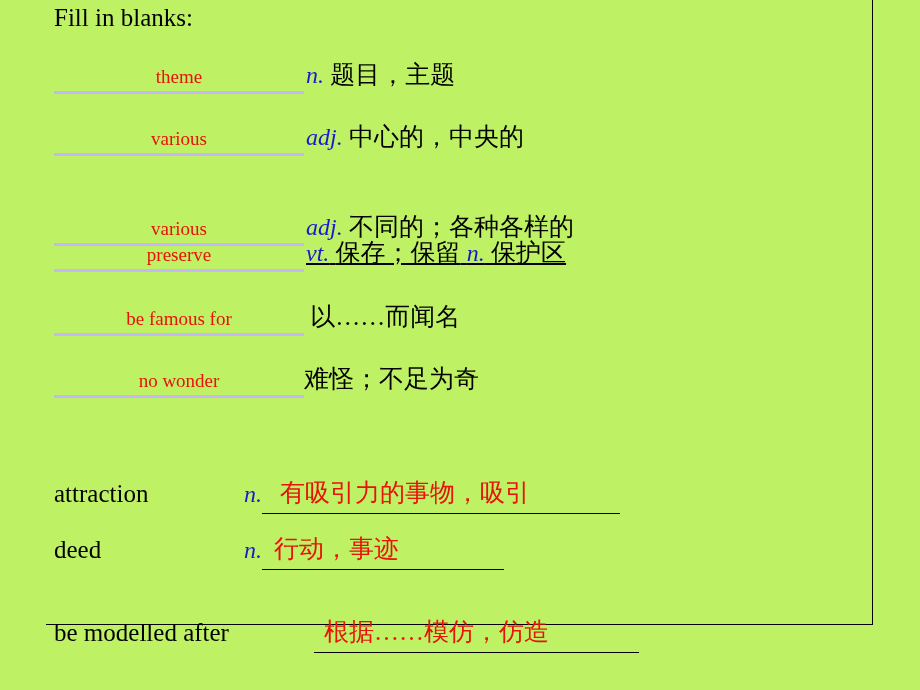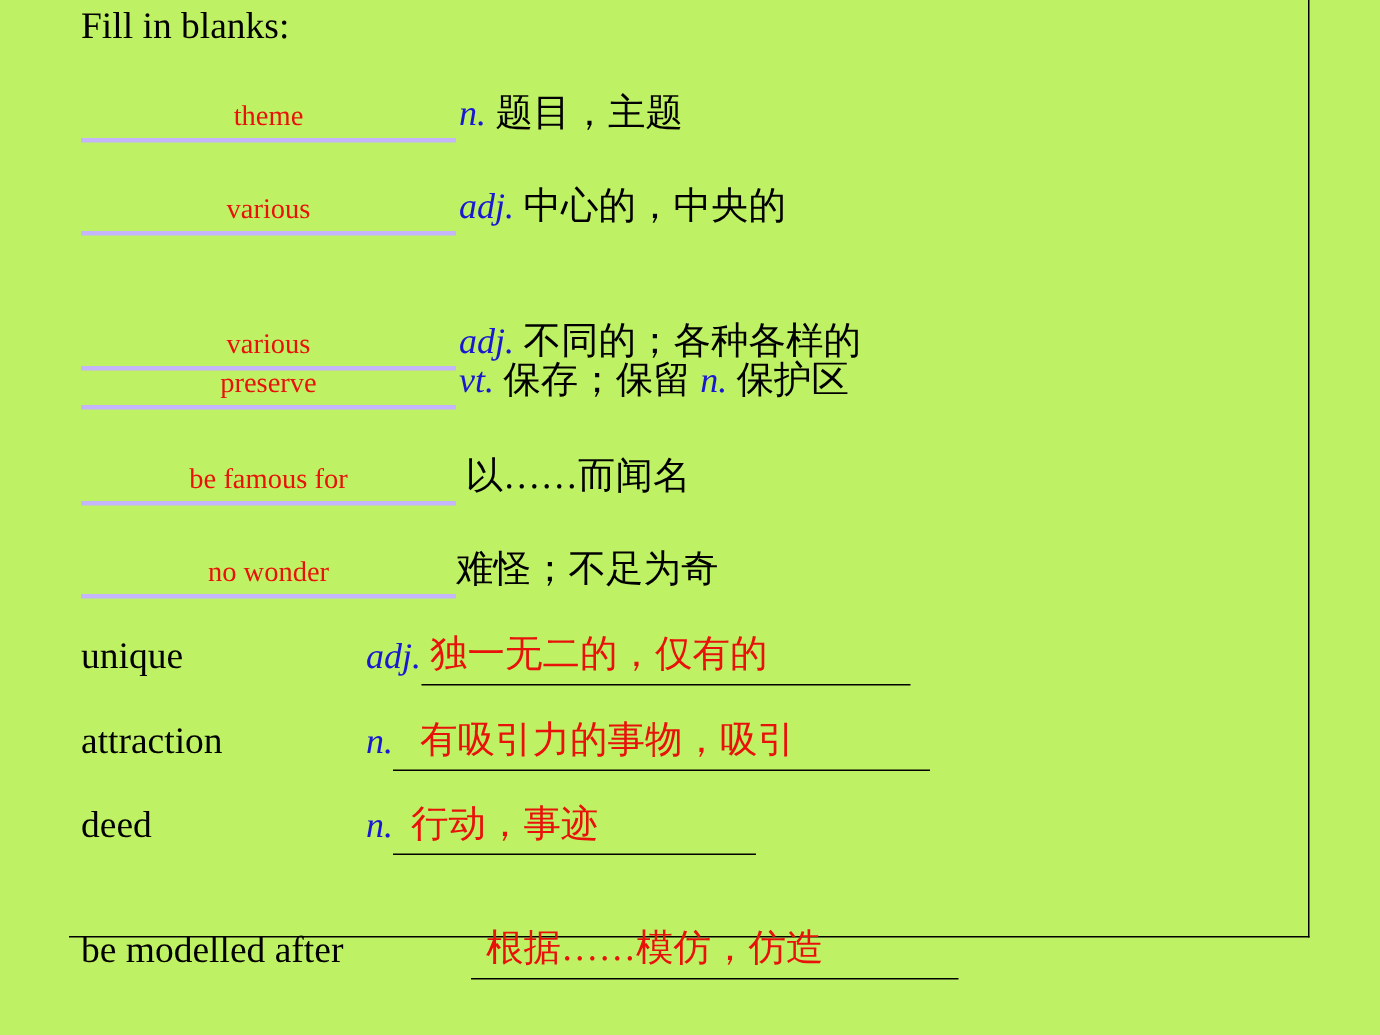--- a/index.html
+++ b/index.html
@@ -114,35 +114,32 @@
   </div>
 
   <div class="row" style="top:120px;">
     <span class="blank-first"><span>various</span></span><span class="pos after-blank">adj.</span> <span class="cn">中心的，中央的</span>
   </div>
 
   <div class="row" style="top:178px;margin-top:32px;">
     <span class="blank-first"><span>various</span></span><span class="pos after-blank">adj.</span> <span class="cn">不同的；各种各样的</span>
   </div>
 
-  <div class="row" style="top:236px;">
+  <div class="row" style="top:236px;text-decoration:underline;">
     <span class="blank-first"><span>preserve</span></span><span class="pos after-blank">vt.</span> <span class="cn">保存；保留</span> <span class="pos">n.</span> <span class="cn">保护区</span>
   </div>
 
   <div class="row" style="top:300px;">
     <span class="blank-first"><span>be famous for</span></span> <span class="cn">以……而闻名</span>
   </div>
 
   <div class="row" style="top:362px;">
     <span class="blank-first"><span>no wonder</span></span><span class="cn">难怪；不足为奇</span>
   </div>
 
-  <div class="row" style="top:420px;">
-    <span class="word" style="width:190px;">unique</span><span class="pos">adj.</span><span class="blank-last" style="width:320px;"><span>独一无二的，仅有的</span></span>
-  </div>
 
   <div class="row" style="top:477px;">
     <span class="word" style="width:190px;">attraction</span><span class="pos">n.</span><span class="blank-last" style="width:340px;padding-left:18px;"><span>有吸引力的事物，吸引</span></span>
   </div>
 
   <div class="row" style="top:533px;">
     <span class="word" style="width:190px;">deed</span><span class="pos">n.</span><span class="blank-last" style="width:230px;padding-left:12px;"><span>行动，事迹</span></span>
   </div>
 
   <div class="row" style="top:592px;margin-top:24px;">

